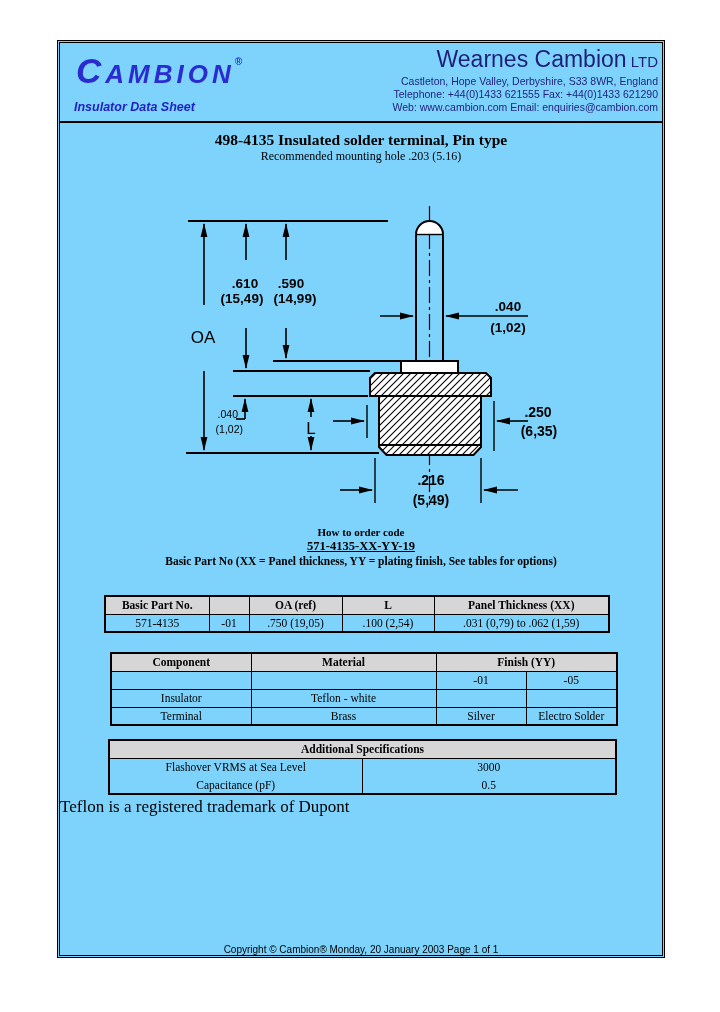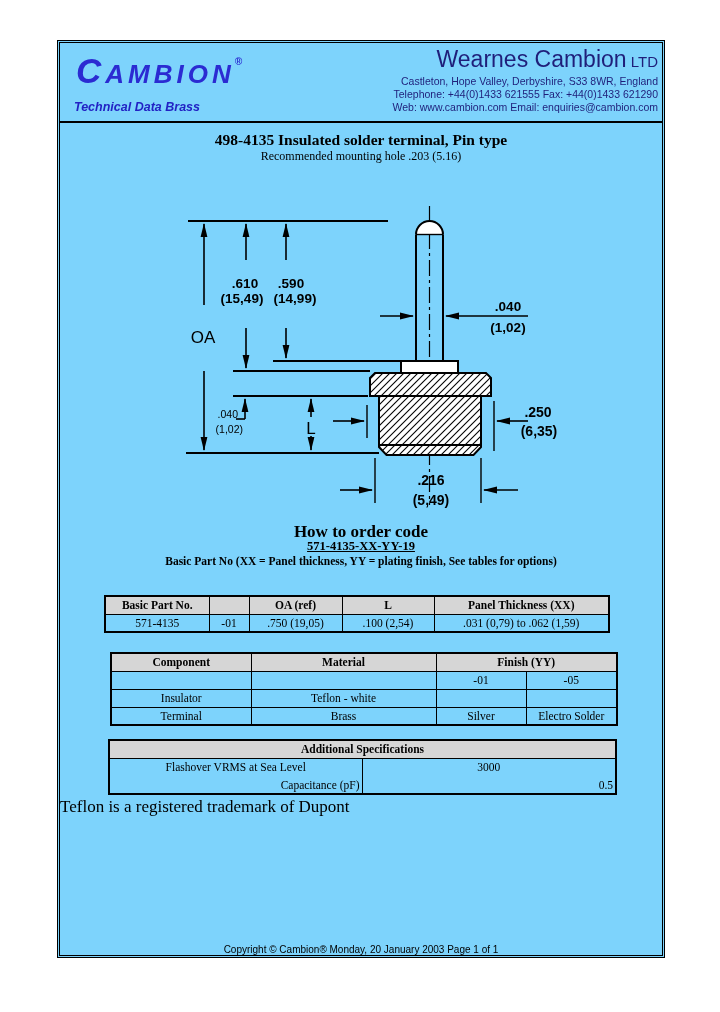--- a/index.html
+++ b/index.html
@@ -27,46 +27,46 @@
   .doc-subtitle { position:absolute; top:106px; left:0; right:0; text-align:center; font-size:12px; }
   
   .drawing { position:absolute; left:118px; top:150px; }
   .drawing text { font-family:"Liberation Sans", sans-serif; fill:#000; }
   .dim-num { font-weight:bold; font-size:13.5px; }
   .dim-num-lg { font-weight:bold; font-size:14px; }
   .dim-small { font-size:10.5px; }
   .ref-letter { font-size:17px; }
   
   .order-block { position:absolute; top:482px; left:0; right:0; text-align:center; font-weight:bold; }
-  .order-heading { font-size:17px; line-height:14px; }
+  .order-heading { font-size:11px; line-height:14px; }
   .order-code { font-size:12.5px; line-height:15px; text-decoration:underline; }
   .order-note { font-size:11.5px; line-height:14px; }
   
   table { position:absolute; border-collapse:collapse; border:2px solid #000;
           font-family:"Liberation Serif", serif; font-size:11.5px; table-layout:fixed; }
   td, th { border:1px solid #000; text-align:center; height:18px; padding:0 2px;
            overflow:hidden; white-space:nowrap; font-weight:normal; }
   th { background:#d6d6d6; font-weight:bold; }
   .tbl-basic { left:44px; top:552px; width:504px; }
   .tbl-materials { left:50px; top:609px; width:506px; }
   .tbl-additional { left:48px; top:696px; width:507px;border-radius:22px; }
-  .tbl-additional tr.joined td { border-top:hidden;text-align:right; }
+  .tbl-additional tr.joined td { border-top:hidden; }
   
   .trademark-note { position:absolute; top:754px; left:0; right:0; text-align:left; font-size:17px; }
   .footer { position:absolute; top:901px; left:0; right:0; text-align:center;
             font-family:"Liberation Sans", sans-serif; font-size:10px; }
 </style>
 </head>
 <body>
 
 <div class="page-frame">
 
   <div class="header">
     <div class="logo"><span class="big-c">C</span><span>AMBION</span><sup>®</sup></div>
-    <div class="tagline">Technical Data Brass</div>
+    <div class="tagline">Insulator Data Sheet</div>
     <div class="co-block">
       <div class="co-name"><span>Wearnes Cambion</span><span class="co-suffix"> LTD</span></div>
       <div class="co-line">Castleton, Hope Valley, Derbyshire, S33 8WR, England</div>
       <div class="co-line">Telephone: +44(0)1433 621555  Fax: +44(0)1433 621290</div>
       <div class="co-line">Web: www.cambion.com Email: enquiries@cambion.com</div>
     </div>
   </div>
 
   <div class="doc-title">498-4135 Insulated solder terminal, Pin type</div>
   <div class="doc-subtitle">Recommended mounting hole .203 (5.16)</div>

